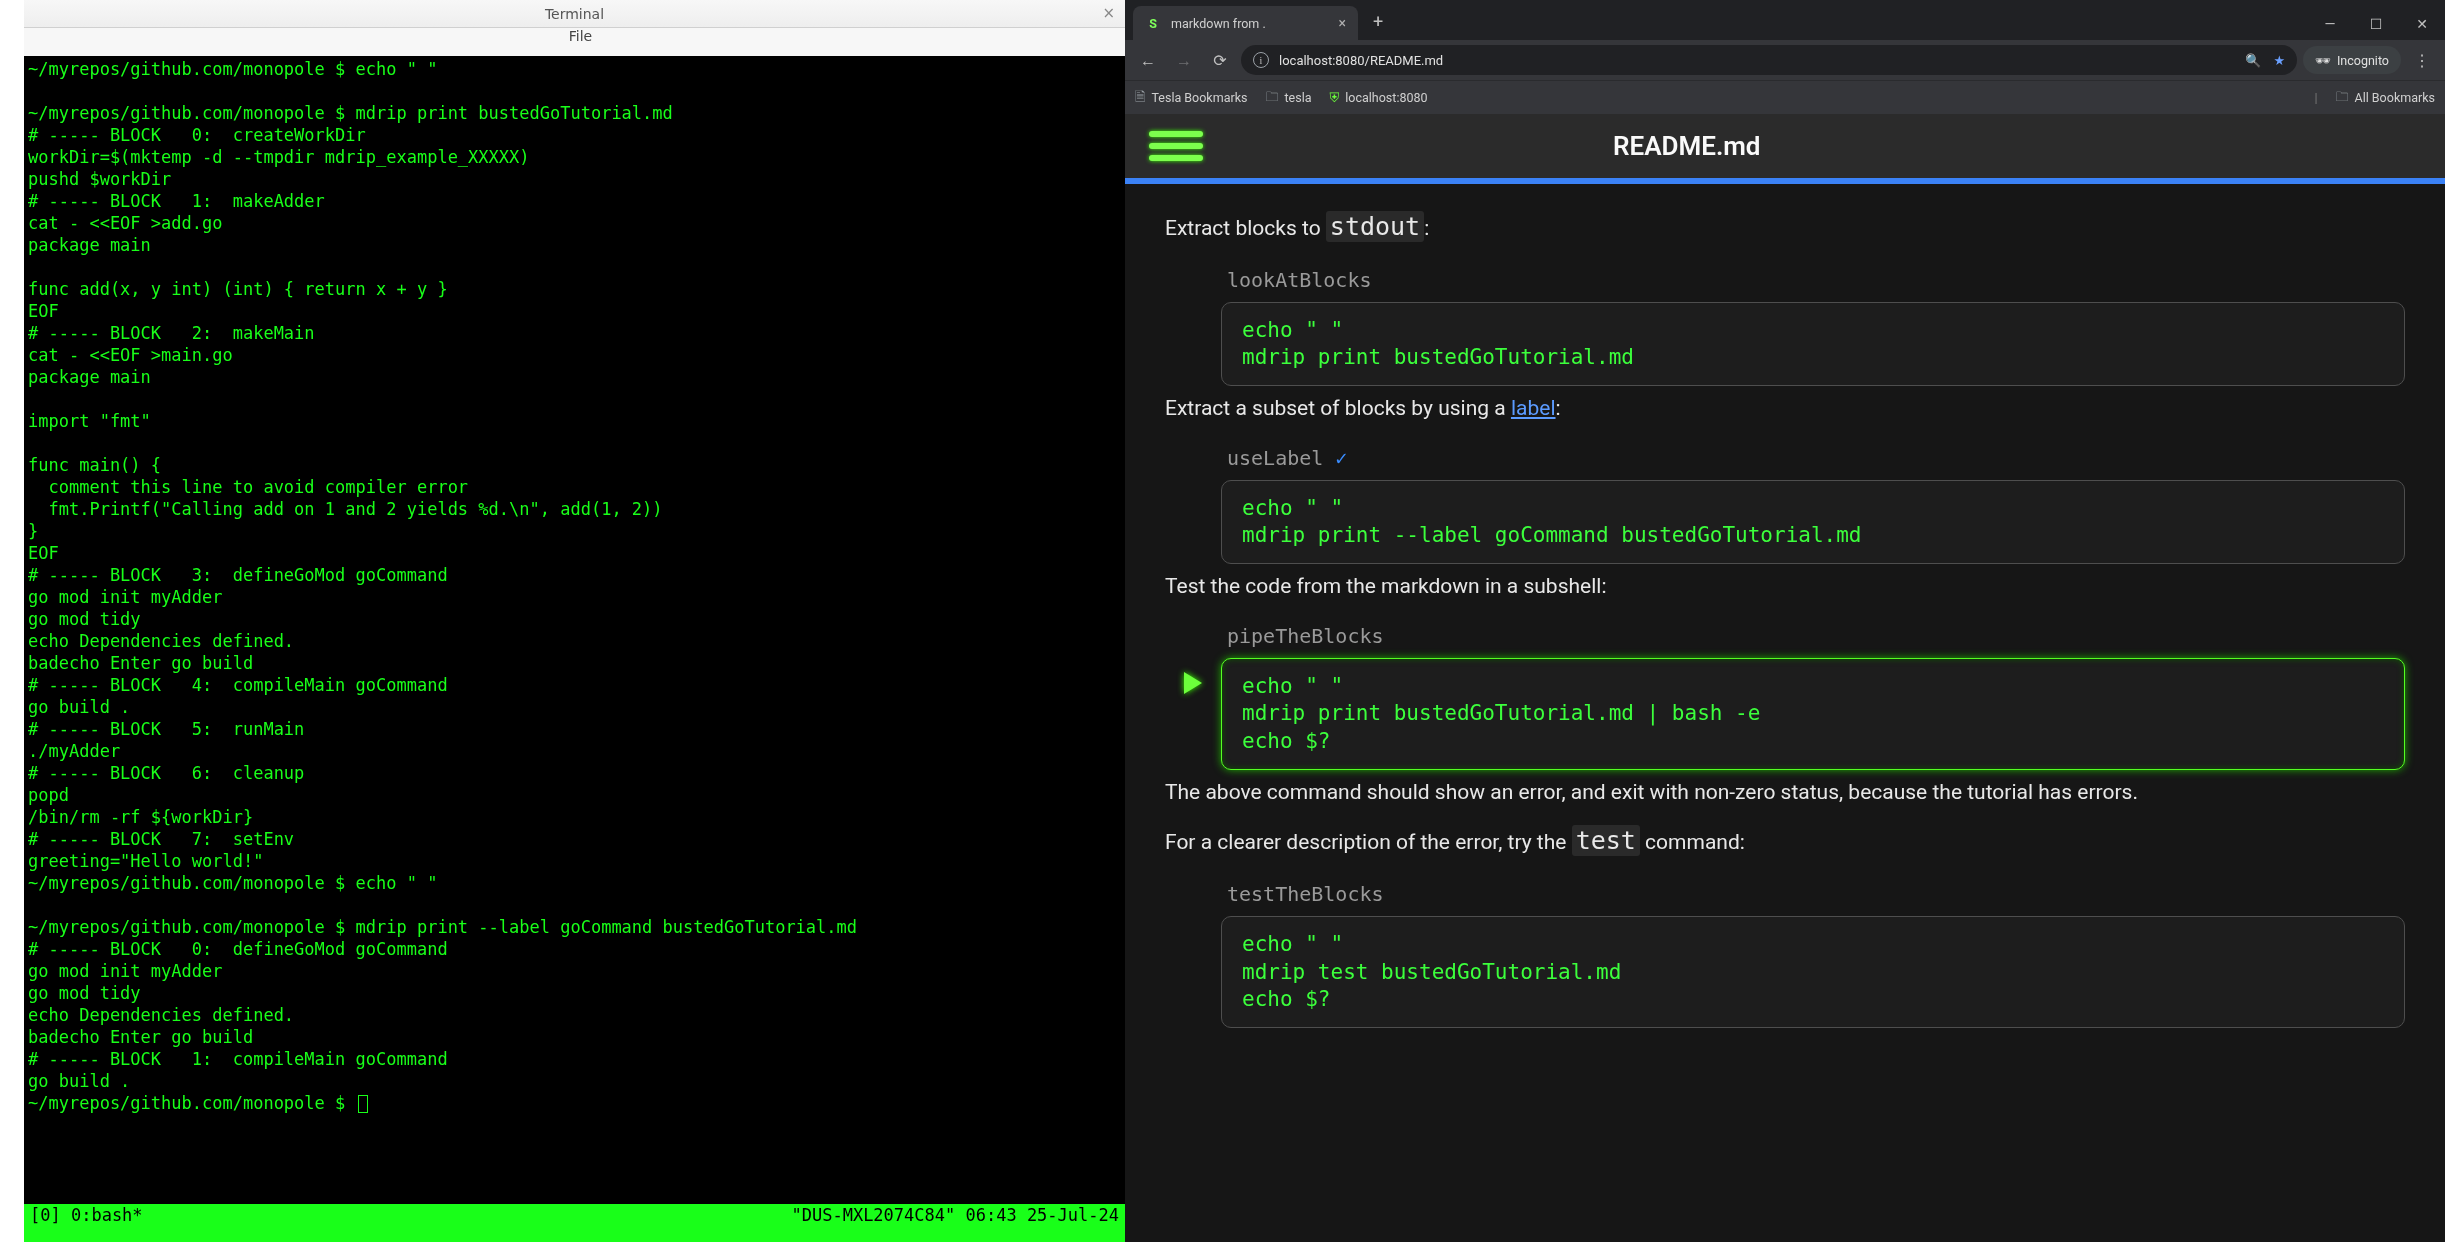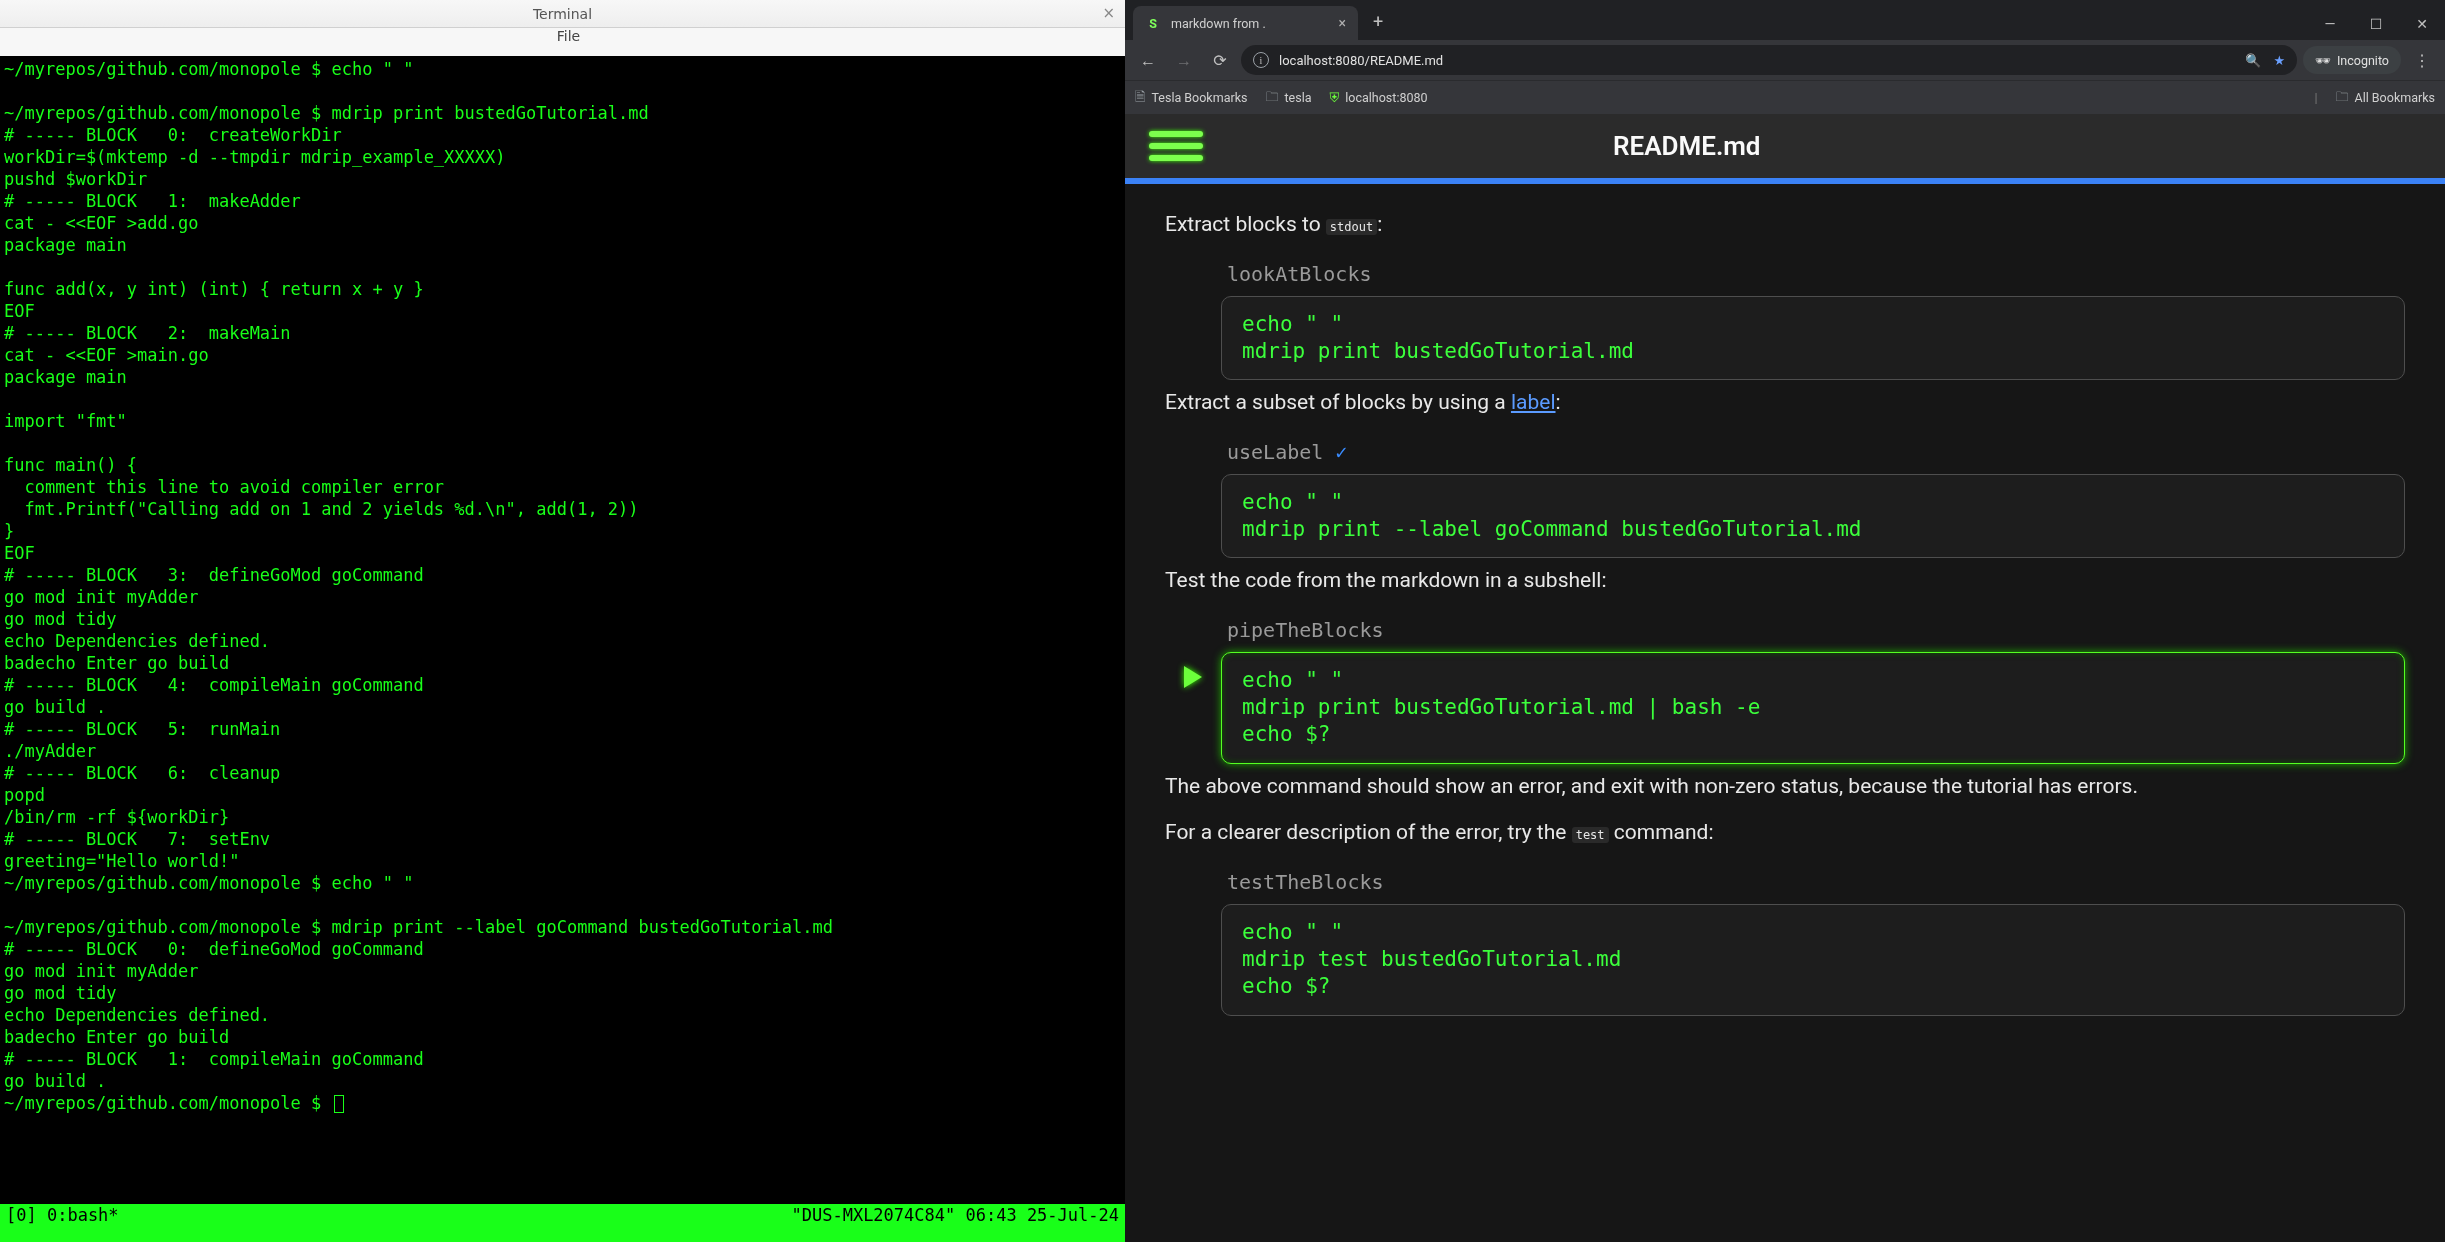--- a/index.html
+++ b/index.html
@@ -12,20 +12,21 @@
   overflow: hidden;
 }
 
 
 .left-pane {
   width: 1125px;
   height: 100%;
   display: flex;
   flex-direction: column;
   background: #ffffff;
+  padding-left: 24px;
 }
 .term-titlebar {
   height: 28px;
   background: linear-gradient(#f7f7f7,#eeeeee);
   border-bottom: 1px solid #d0d0d0;
   display: flex;
   align-items: center;
   justify-content: center;
   position: relative;
   font-size: 14px;
@@ -215,21 +216,21 @@
   padding: 18px 40px 40px 40px;
   color:#e8e8e8;
   font-size:21px;
   line-height:1.55;
 }
 .page-content p { margin: 6px 0 14px 0; }
 .page-content code.inline {
   font-family:"Consolas","DejaVu Sans Mono",monospace;
   background:#2a2a2a;
   padding:1px 4px;border-radius:3px;
-  font-size:12px;
+  font-size:25px;
 }
 .page-content a { color:#5b9bff; text-decoration: underline; }
 
 .block-label {
   font-family:"Consolas","DejaVu Sans Mono",monospace;
   font-size:20px;
   color:#9a9a9a;
   margin: 18px 0 6px 62px;
   display:flex;align-items:flex-end;gap:12px;
 }

